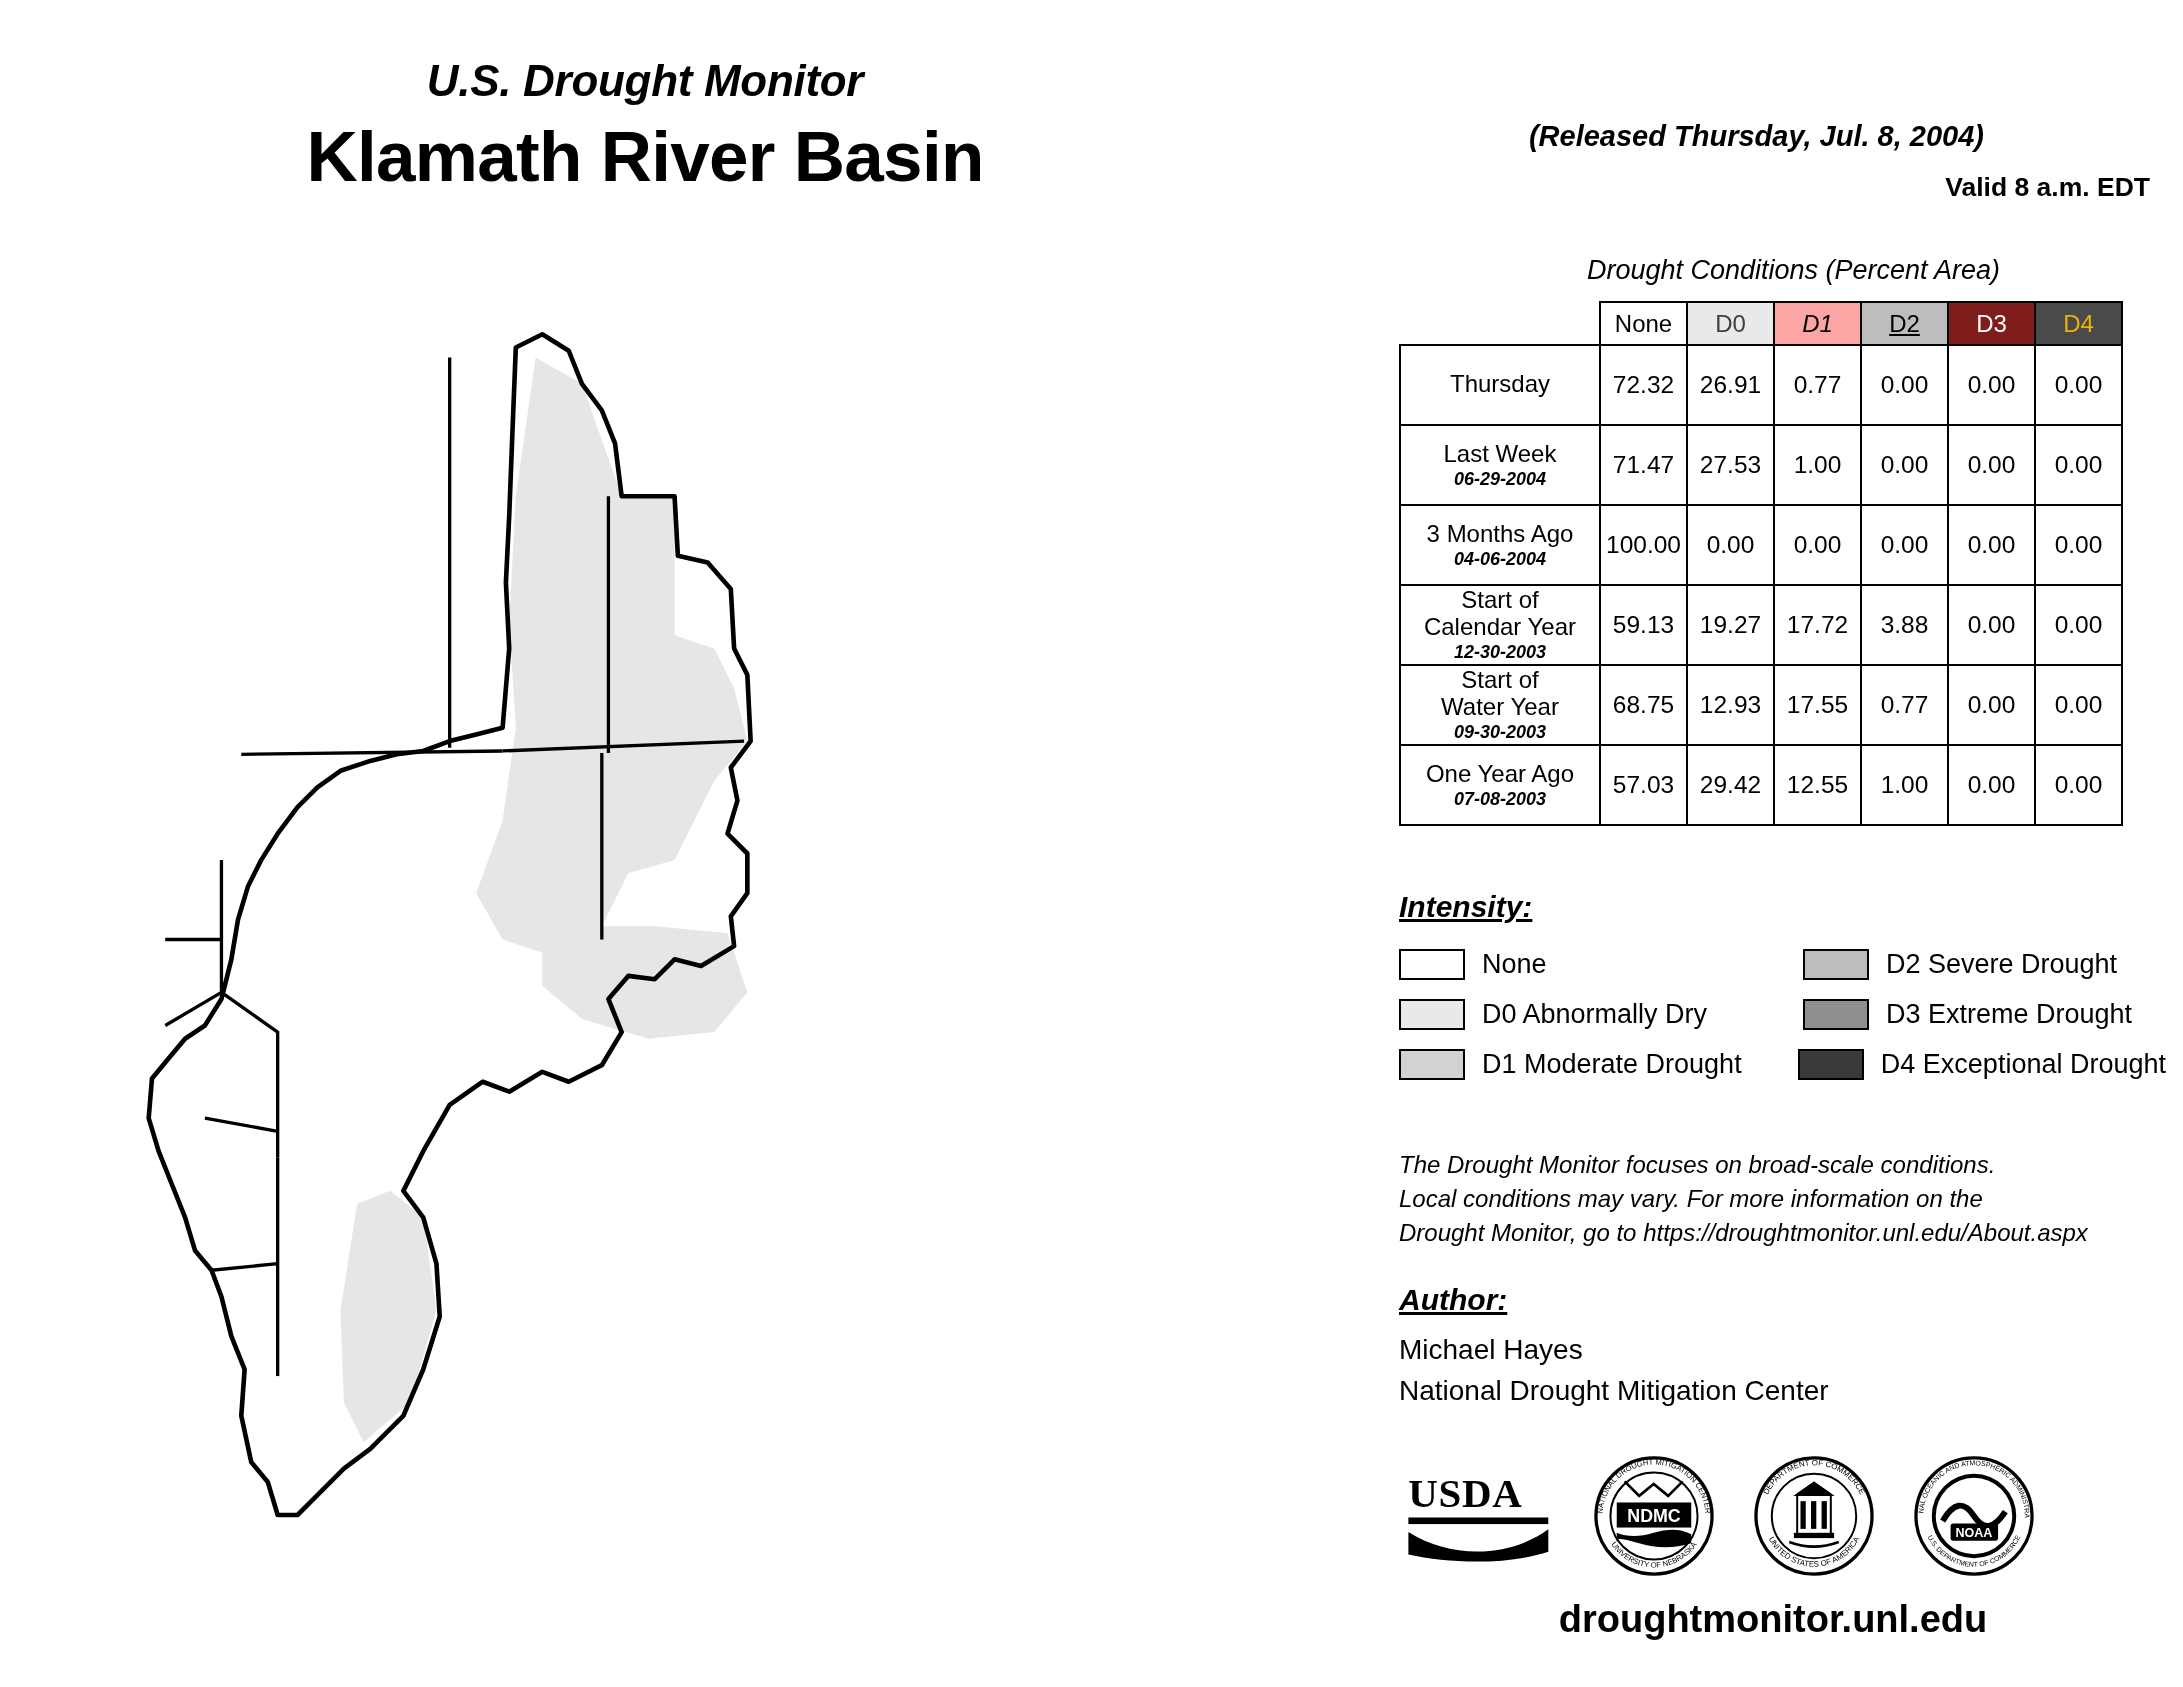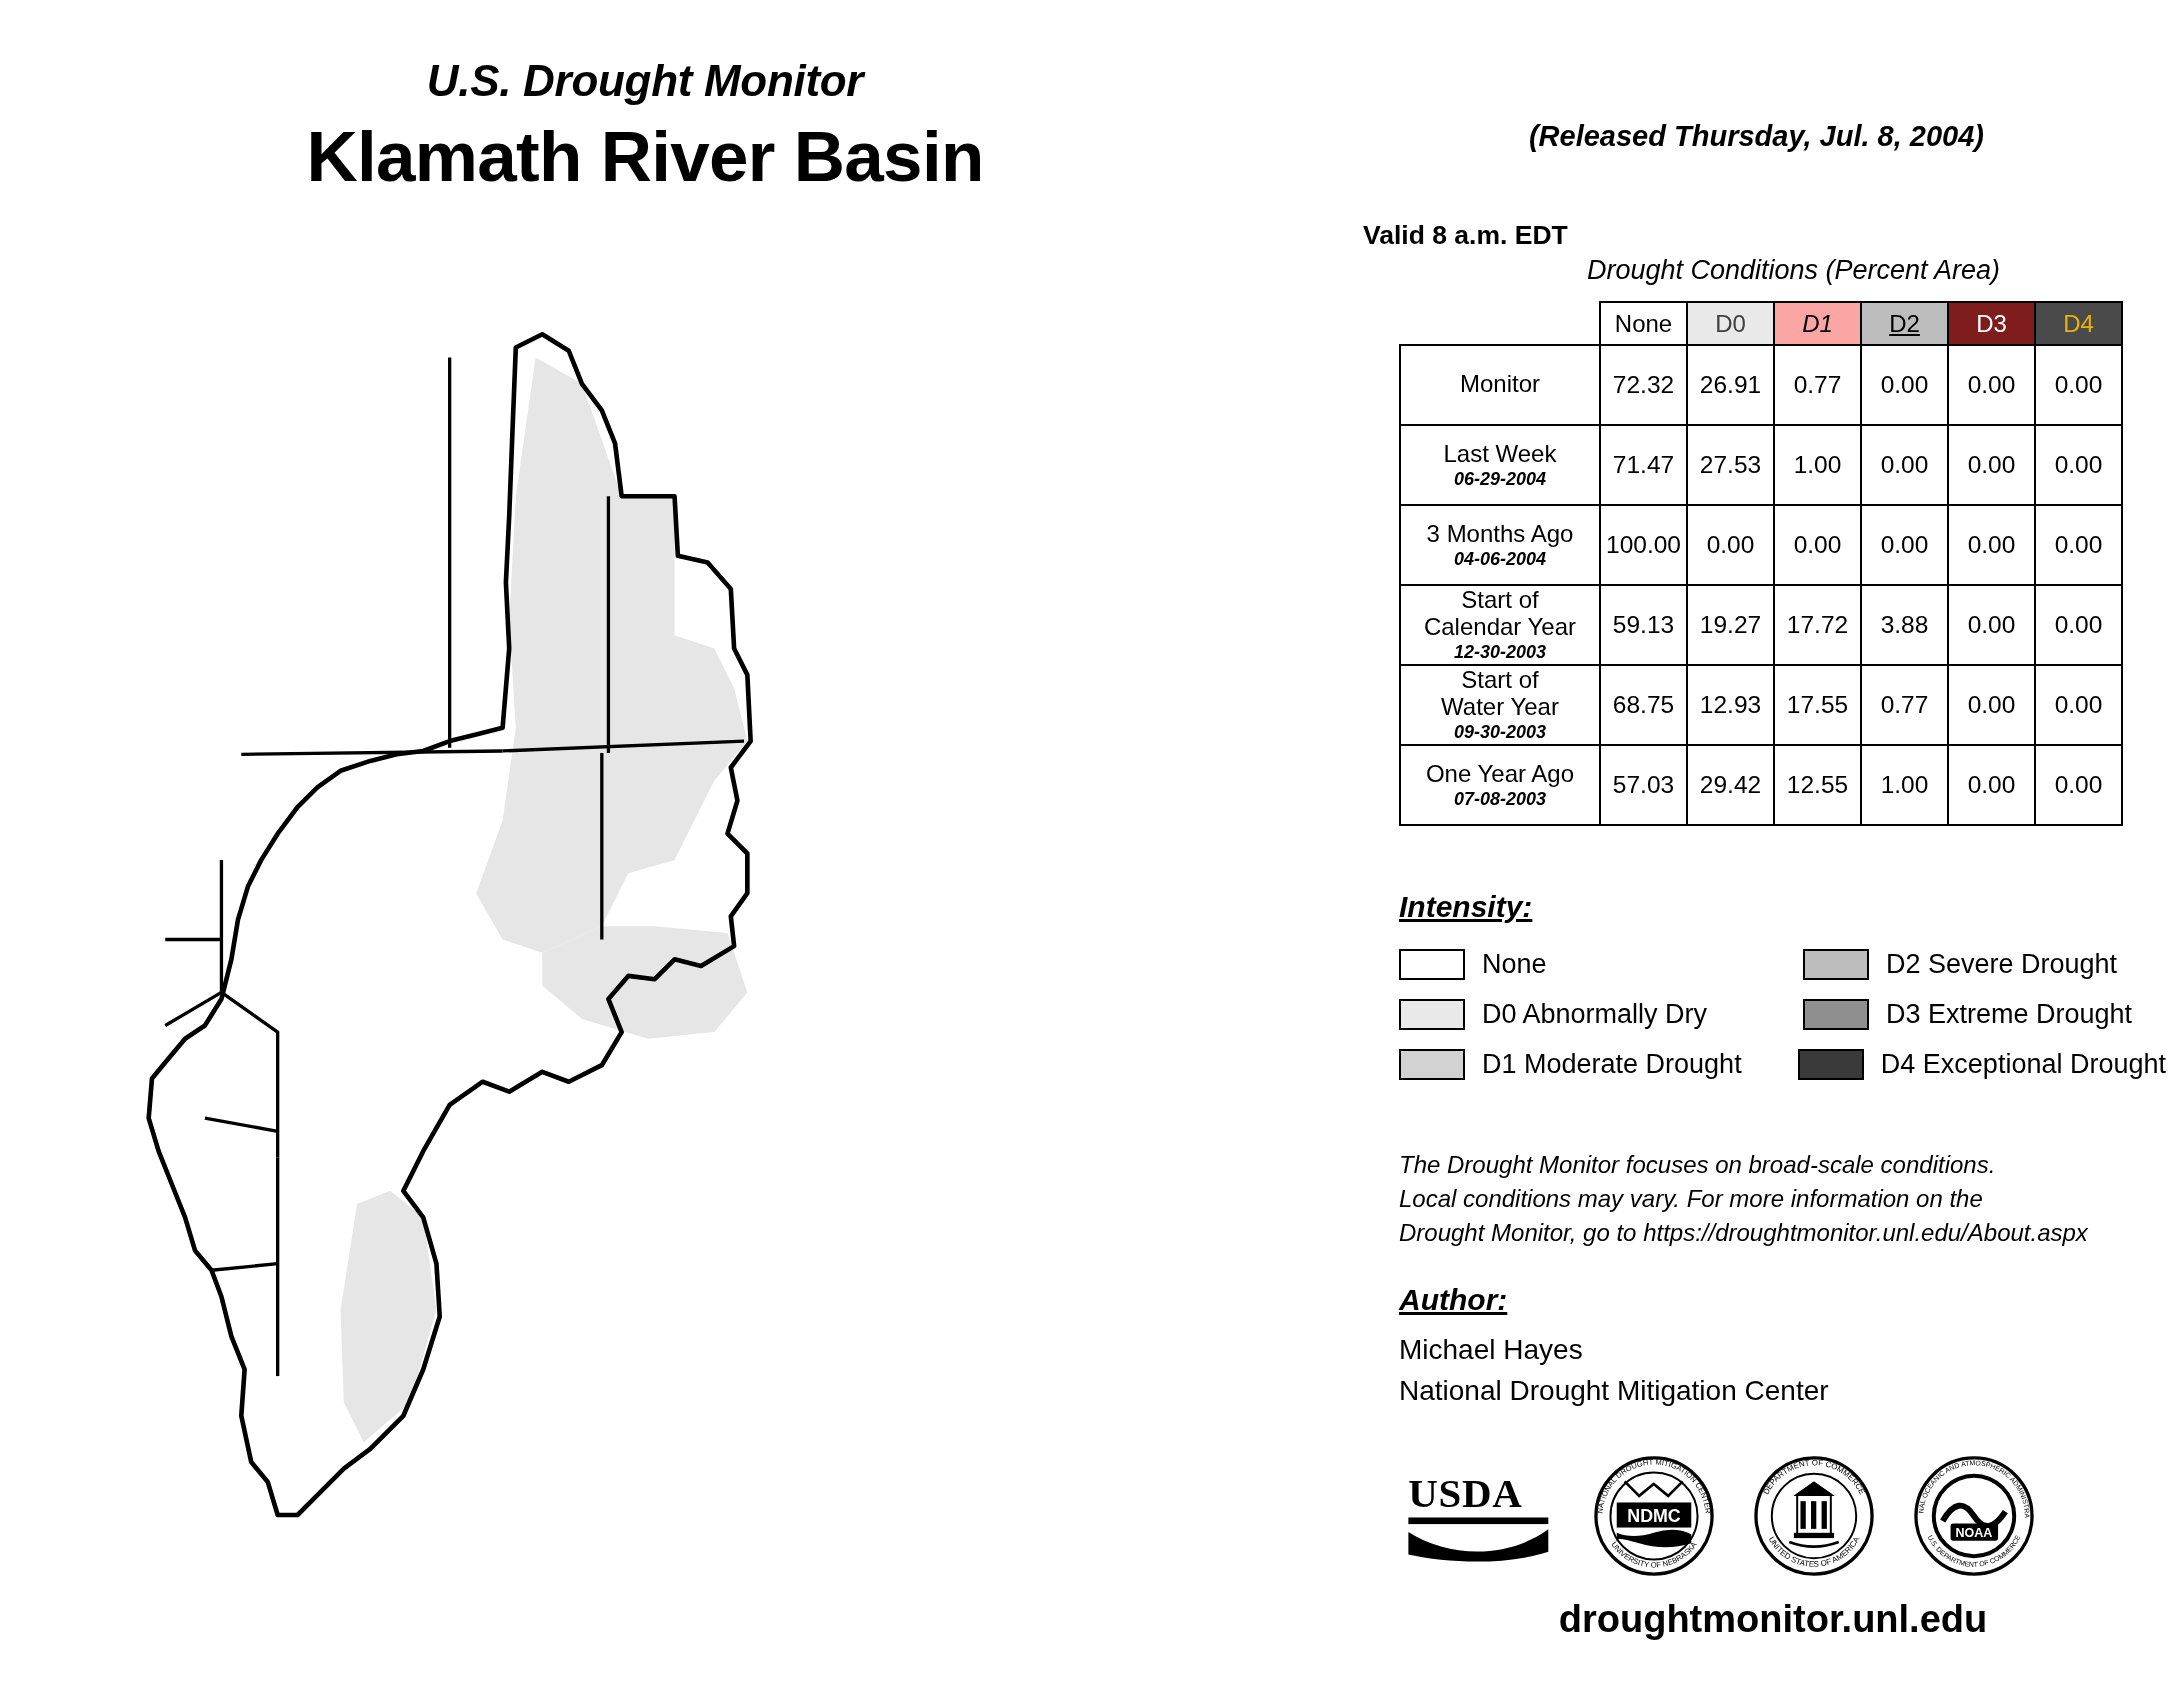--- a/index.html
+++ b/index.html
@@ -87,24 +87,23 @@
     text-align: center;
     font-size: 29px;
     font-weight: bold;
     font-style: italic;
   }
   .date-valid {
     position: absolute;
     top: 172px;
     left: 0;
     width: 787px;
-    text-align: left;
+    text-align: right;
     font-size: 26.5px;
     font-weight: bold;
-    margin-top: 48px;
   }
   .table-caption {
     position: absolute;
     top: 255px;
     left: 40px;
     width: 781px;
     text-align: center;
     font-size: 27px;
     font-style: italic;
   }
@@ -322,21 +321,21 @@
           <th class="hdr h-d0">D0</th>
           <th class="hdr h-d1">D1</th>
           <th class="hdr h-d2">D2</th>
           <th class="hdr h-d3">D3</th>
           <th class="hdr h-d4">D4</th>
         </tr>
       </thead>
       <tbody>
         <tr>
           <td class="rowlabel">
-            <span>Monitor</span>
+            <span>Thursday</span>
             <span class="sub"></span>
           </td>
           <td class="val">72.32</td>
           <td class="val">26.91</td>
           <td class="val">0.77</td>
           <td class="val">0.00</td>
           <td class="val">0.00</td>
           <td class="val">0.00</td>
         </tr>
         <tr>

